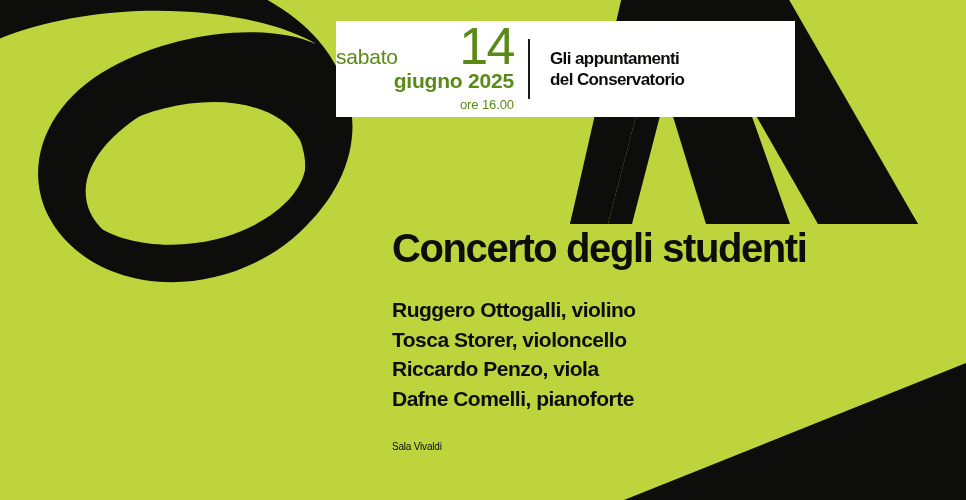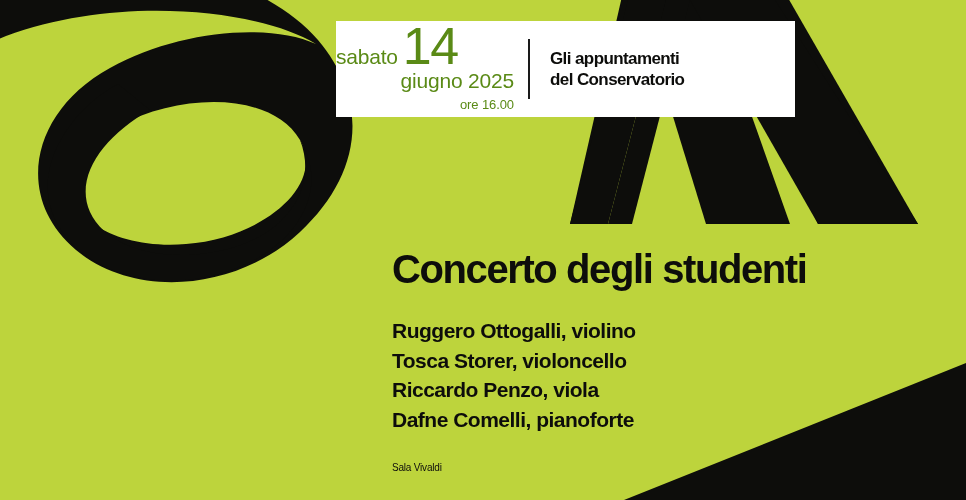--- a/index.html
+++ b/index.html
@@ -42,38 +42,38 @@
     padding-right: 14px;
     box-sizing: border-box;
     text-align: right;
     color: #5a8a16;
     position: relative;
     top: -1px;
   }
   .date-line1 {
     display: flex;
     align-items: baseline;
-    justify-content: flex-start;
+    justify-content: space-between;
     gap: 5px;
     line-height: 1;
   }
   .date-weekday {
     font-size: 21px;
     font-weight: 400;
     letter-spacing: -0.2px;
   }
   .date-day {
     font-size: 52px;
     font-weight: 400;
     letter-spacing: -1.5px;
     line-height: 0.85;
   }
   .date-line2 {
     font-size: 21px;
-    font-weight: 400;
+    font-weight: 700;
     letter-spacing: -0.2px;
     line-height: 1.18;
     margin-top: 1px;
   }
   .date-time {
     font-size: 13px;
     font-weight: 400;
     letter-spacing: -0.1px;
     margin-top: 3px;
   }
@@ -90,21 +90,21 @@
     font-weight: 700;
     line-height: 1.24;
     letter-spacing: -0.6px;
     white-space: pre-line;
   }
 
   
   #content {
     position: absolute;
     left: 392px;
-    top: 248px;
+    top: 227px;
     width: 530px;
     color: #0d0d0b;
   }
   #concert-title {
     font-size: 40px;
     font-weight: 700;
     letter-spacing: -1.4px;
     line-height: 1.05;
     margin: 0;
     white-space: nowrap;

